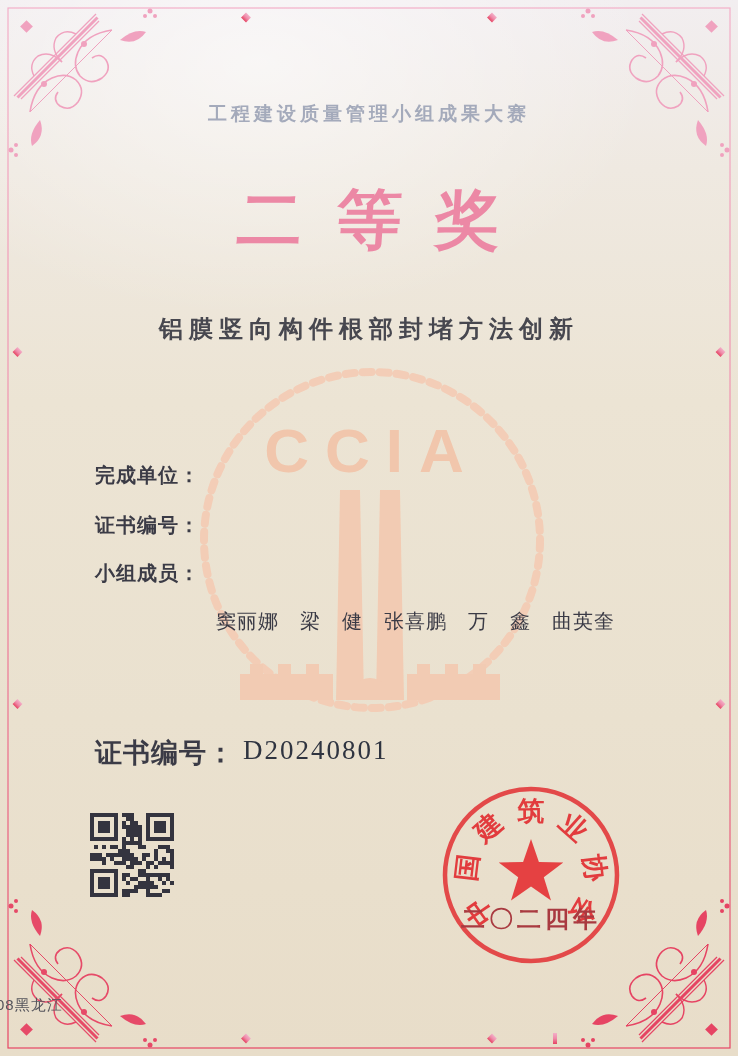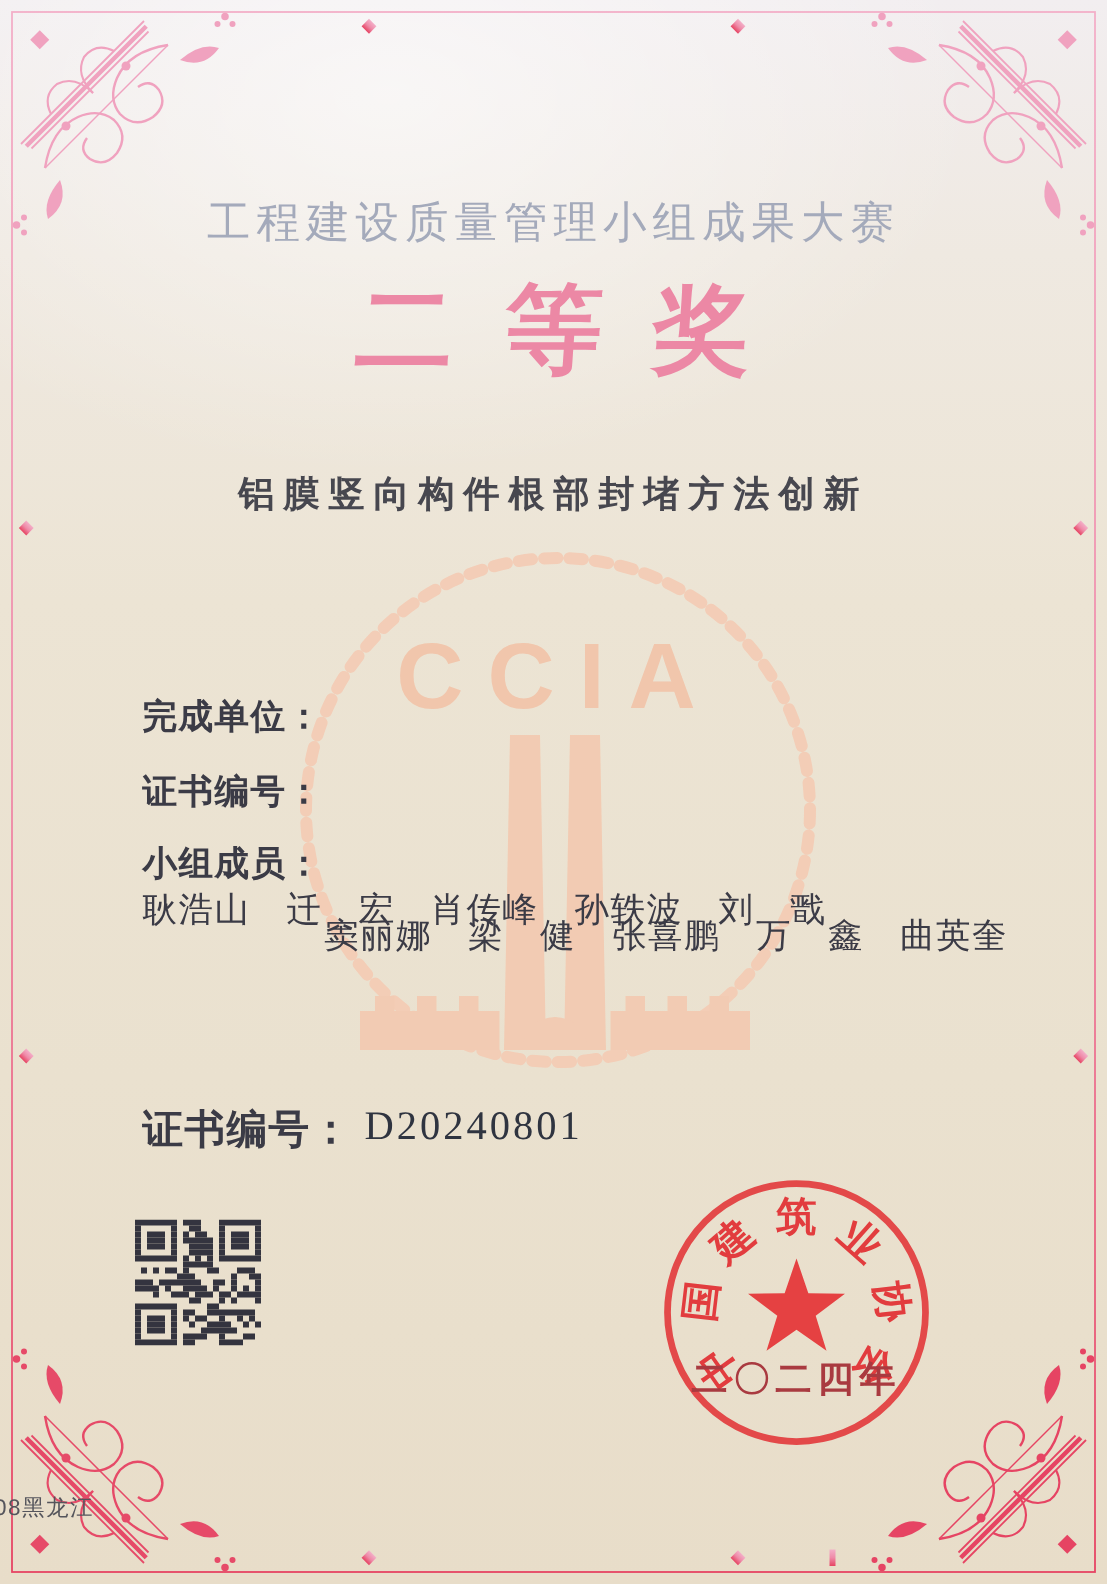--- a/index.html
+++ b/index.html
@@ -9,37 +9,37 @@
     background:
       radial-gradient(ellipse 90% 40% at 35% 6%, rgba(255,255,255,.55), rgba(255,255,255,0) 60%),
       linear-gradient(180deg,#f2eef0 0%,#efe9e1 16%,#ece4d4 38%,#eae1cf 68%,#e8ddc9 100%);
     font-family:"Liberation Serif","DejaVu Serif",serif;
   }
   .layer{position:absolute;left:0;top:0;}
   
   .competition-title{
     position:absolute;left:0;top:101px;width:100%;text-align:center;
     font-family:"Liberation Sans","DejaVu Sans",sans-serif;
-    font-size:29px;letter-spacing:4px;color:#a4aabb;font-weight:400;margin-top:28px;
+    font-size:19px;letter-spacing:4px;color:#a4aabb;font-weight:700;
   }
   .award-text{
     position:absolute;left:0;top:176px;width:100%;text-align:center;
     font-size:65px;font-weight:bold;color:#ec88a5;letter-spacing:34px;
     text-indent:34px;transform:skewX(-4deg);
   }
   .project-title{
     position:absolute;left:0;top:313px;width:100%;text-align:center;
     font-size:24px;letter-spacing:6px;color:#47474f;font-weight:600;
   }
   .info{position:absolute;left:95px;top:460px;width:580px;color:#3b3b46;}
-  .row{position:absolute;left:0;display:flex;font-size:23px;letter-spacing:1px;white-space:nowrap;}
+  .row{position:absolute;left:0;display:flex;font-size:20px;letter-spacing:1px;white-space:nowrap;gap:44px;}
   .row .label{font-weight:600;margin-right:10px;}
   .row.r1{top:2px;}
   .row.r2{top:52px;}
-  .row.r3{top:100px;flex-direction:column;}
+  .row.r3{top:100px;}
   .row.r4{top:148px;padding-left:121px;}
   .cert-row{
     position:absolute;left:95px;top:735px;display:flex;
     font-size:27px;color:#3b3b46;letter-spacing:1px;
   }
   .cert-row .label{font-weight:600;margin-right:8px;}
   .cert-row .value{color:#2f3440;letter-spacing:2px;}
   .footer-code{
     position:absolute;left:-4px;top:996px;font-size:15px;color:#55555c;letter-spacing:1px;
     font-family:"Liberation Sans","DejaVu Sans",sans-serif;
@@ -159,21 +159,20 @@
 
   <div class="info">
     <div class="row r1">
       <span class="label">完成单位：</span>
     </div>
     <div class="row r2">
       <span class="label">证书编号：</span>
     </div>
     <div class="row r3">
       <span class="label">小组成员：</span>
-      <span class="value">耿浩山　迁　宏　肖传峰　孙轶波　刘　戬</span>
     </div>
     <div class="row r4">
       <span class="value">窦丽娜　梁　健　张喜鹏　万　鑫　曲英奎</span>
     </div>
   </div>
 
   <div class="cert-row">
     <span class="label">证书编号：</span>
     <span class="value">D20240801</span>
   </div>

